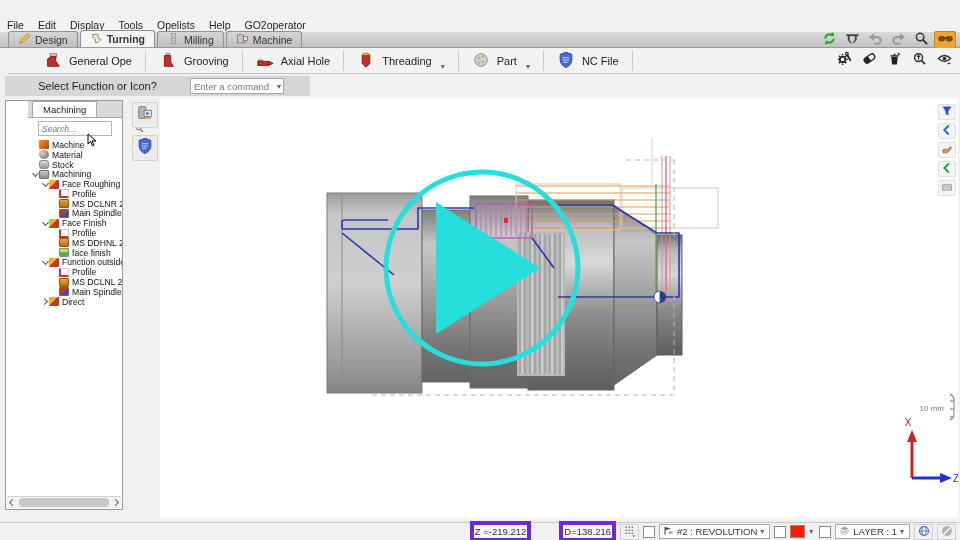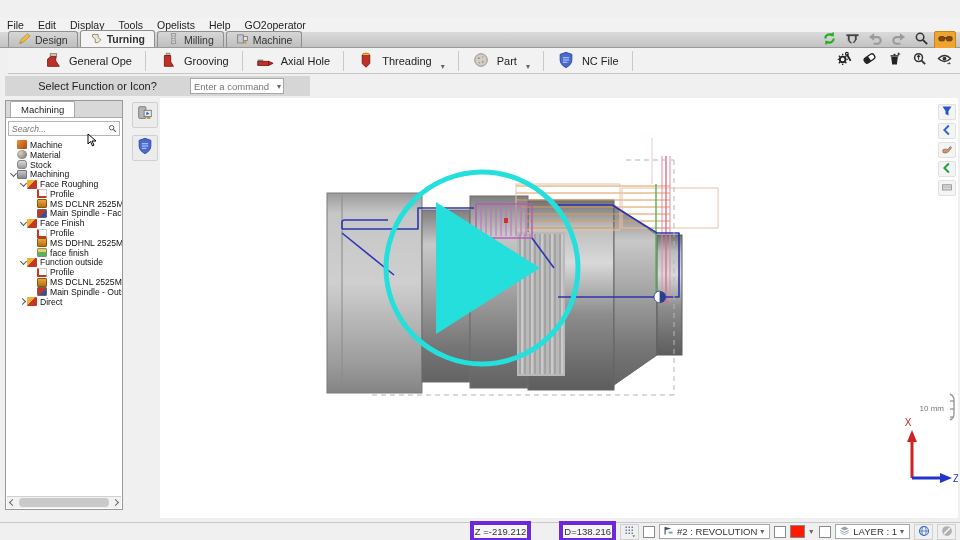--- a/index.html
+++ b/index.html
@@ -47,25 +47,25 @@
   .cmdcombo{position:absolute;left:185px;top:2px;width:92px;height:14px;background:#fff;
             border:1px solid #a8a8a8;display:flex;align-items:center;}
   .cmdcombo input{border:none;outline:none;flex:1;font-size:9.5px;padding:0 3px;color:#333;
                   font-family:"Liberation Sans",sans-serif;background:transparent;width:70px;}
   .caret{font-size:8px;color:#666;padding-right:2px;}
   
   .workspace{position:absolute;left:0;top:98px;width:960px;height:424px;background:#f0f0f0;}
   .viewport{position:absolute;left:160px;top:0;width:798px;height:420px;background:#fff;}
   
   .leftpanel{position:absolute;left:5px;top:2px;width:118px;height:410px;background:#fff;
-             border:1px solid #9a9a9a;box-sizing:border-box;}
+             border:1px solid #9a9a9a;box-sizing:border-box;padding-left:22px;}
   .ptabstrip{height:16px;background:#d8d8d8;border-bottom:1px solid #a8a8a8;display:flex;align-items:flex-end;padding-left:4px;}
   .ptab{height:15px;background:#fff;border:1px solid #a8a8a8;border-bottom:none;padding:0 10px;
         font-size:9.5px;display:flex;align-items:center;border-radius:2px 2px 0 0;}
-  .psearch{margin:3px 2px;height:13px;border:1px solid #b5b5b5;display:flex;align-items:center;}
+  .psearch{margin:3px 10px;height:13px;border:1px solid #b5b5b5;display:flex;align-items:center;}
   .psearch input{border:none;outline:none;flex:1;font-size:8.5px;padding:0 3px;color:#888;font-style:italic;
                  font-family:"Liberation Sans",sans-serif;width:90px;background:transparent;}
   .psearch svg{width:9px;height:9px;margin-right:2px;flex:none;}
   .tree{margin-top:4px;overflow:hidden;height:330px;}
   .trow{display:flex;align-items:center;height:9.8px;font-size:8.6px;white-space:nowrap;overflow:hidden;color:#111;}
   .exp{width:8px;flex:none;display:flex;align-items:center;justify-content:center;}
   .exp i{display:block;width:4px;height:4px;border-right:1px solid #555;border-bottom:1px solid #555;}
   .exp.open i{transform:rotate(45deg);margin-top:-2px;}
   .exp.closed i{transform:rotate(-45deg);margin-left:-2px;}
   .ticon{width:10px;height:9px;flex:none;margin-right:3px;border-radius:1px;}

